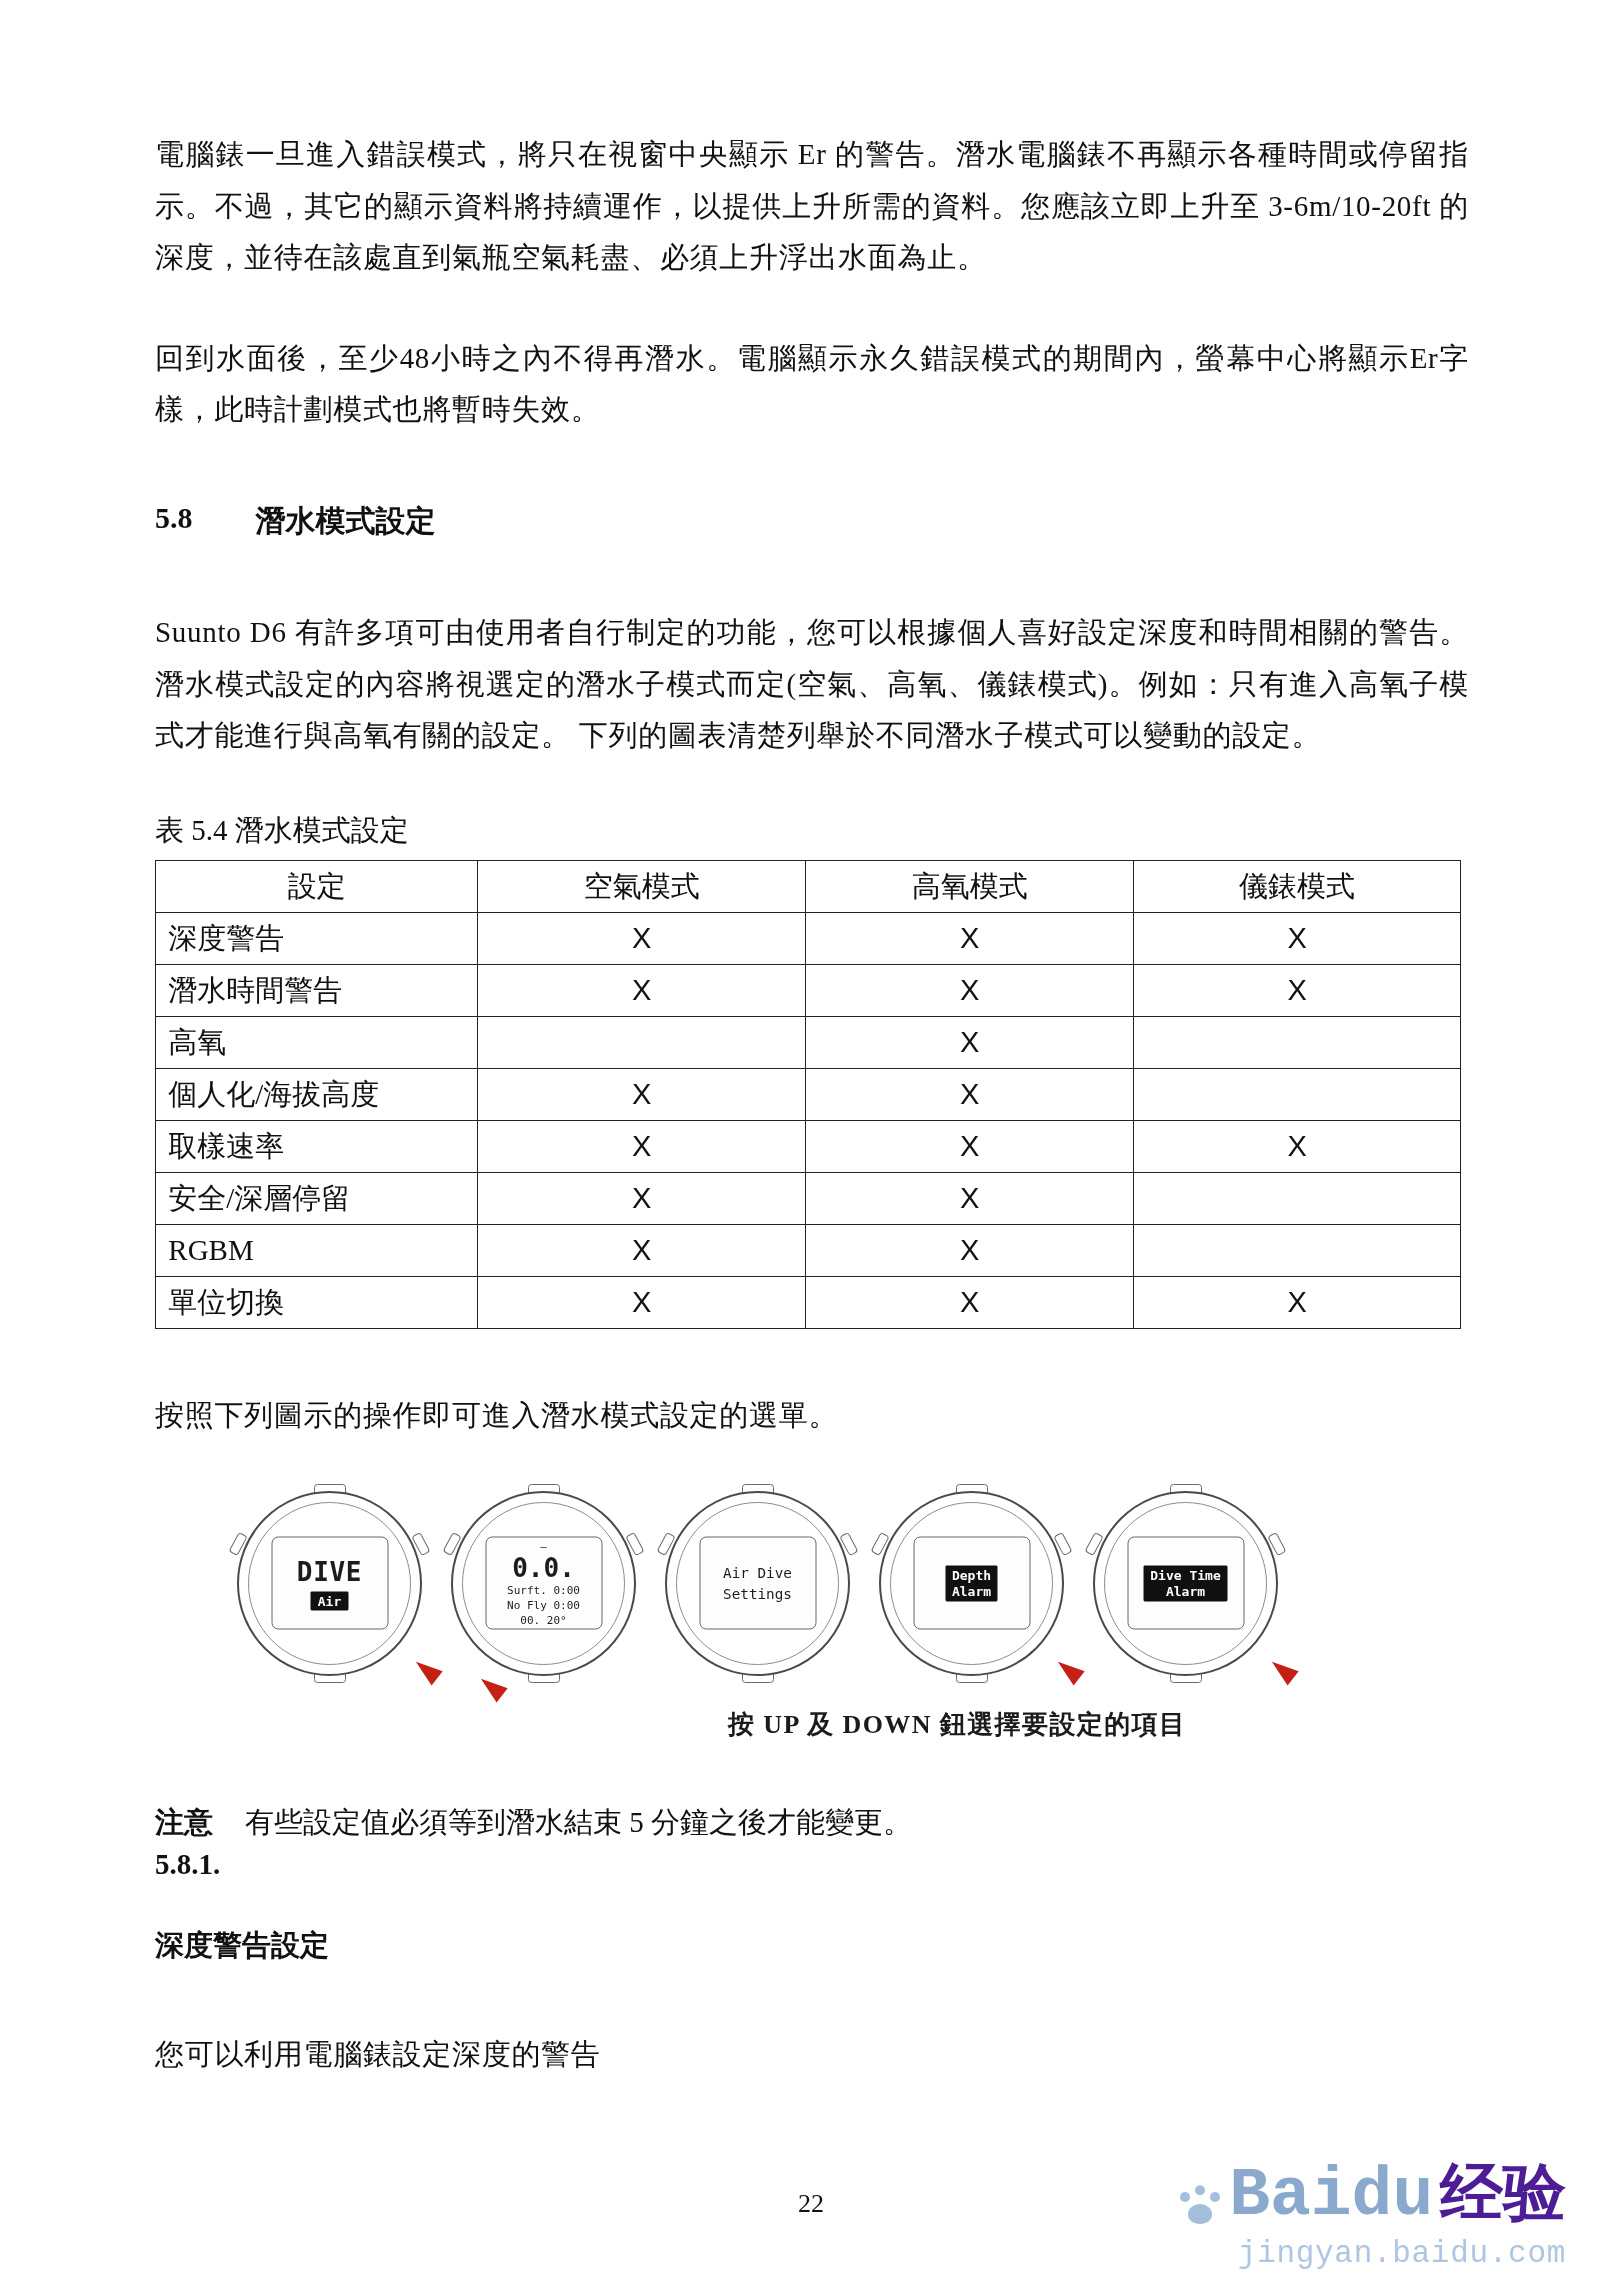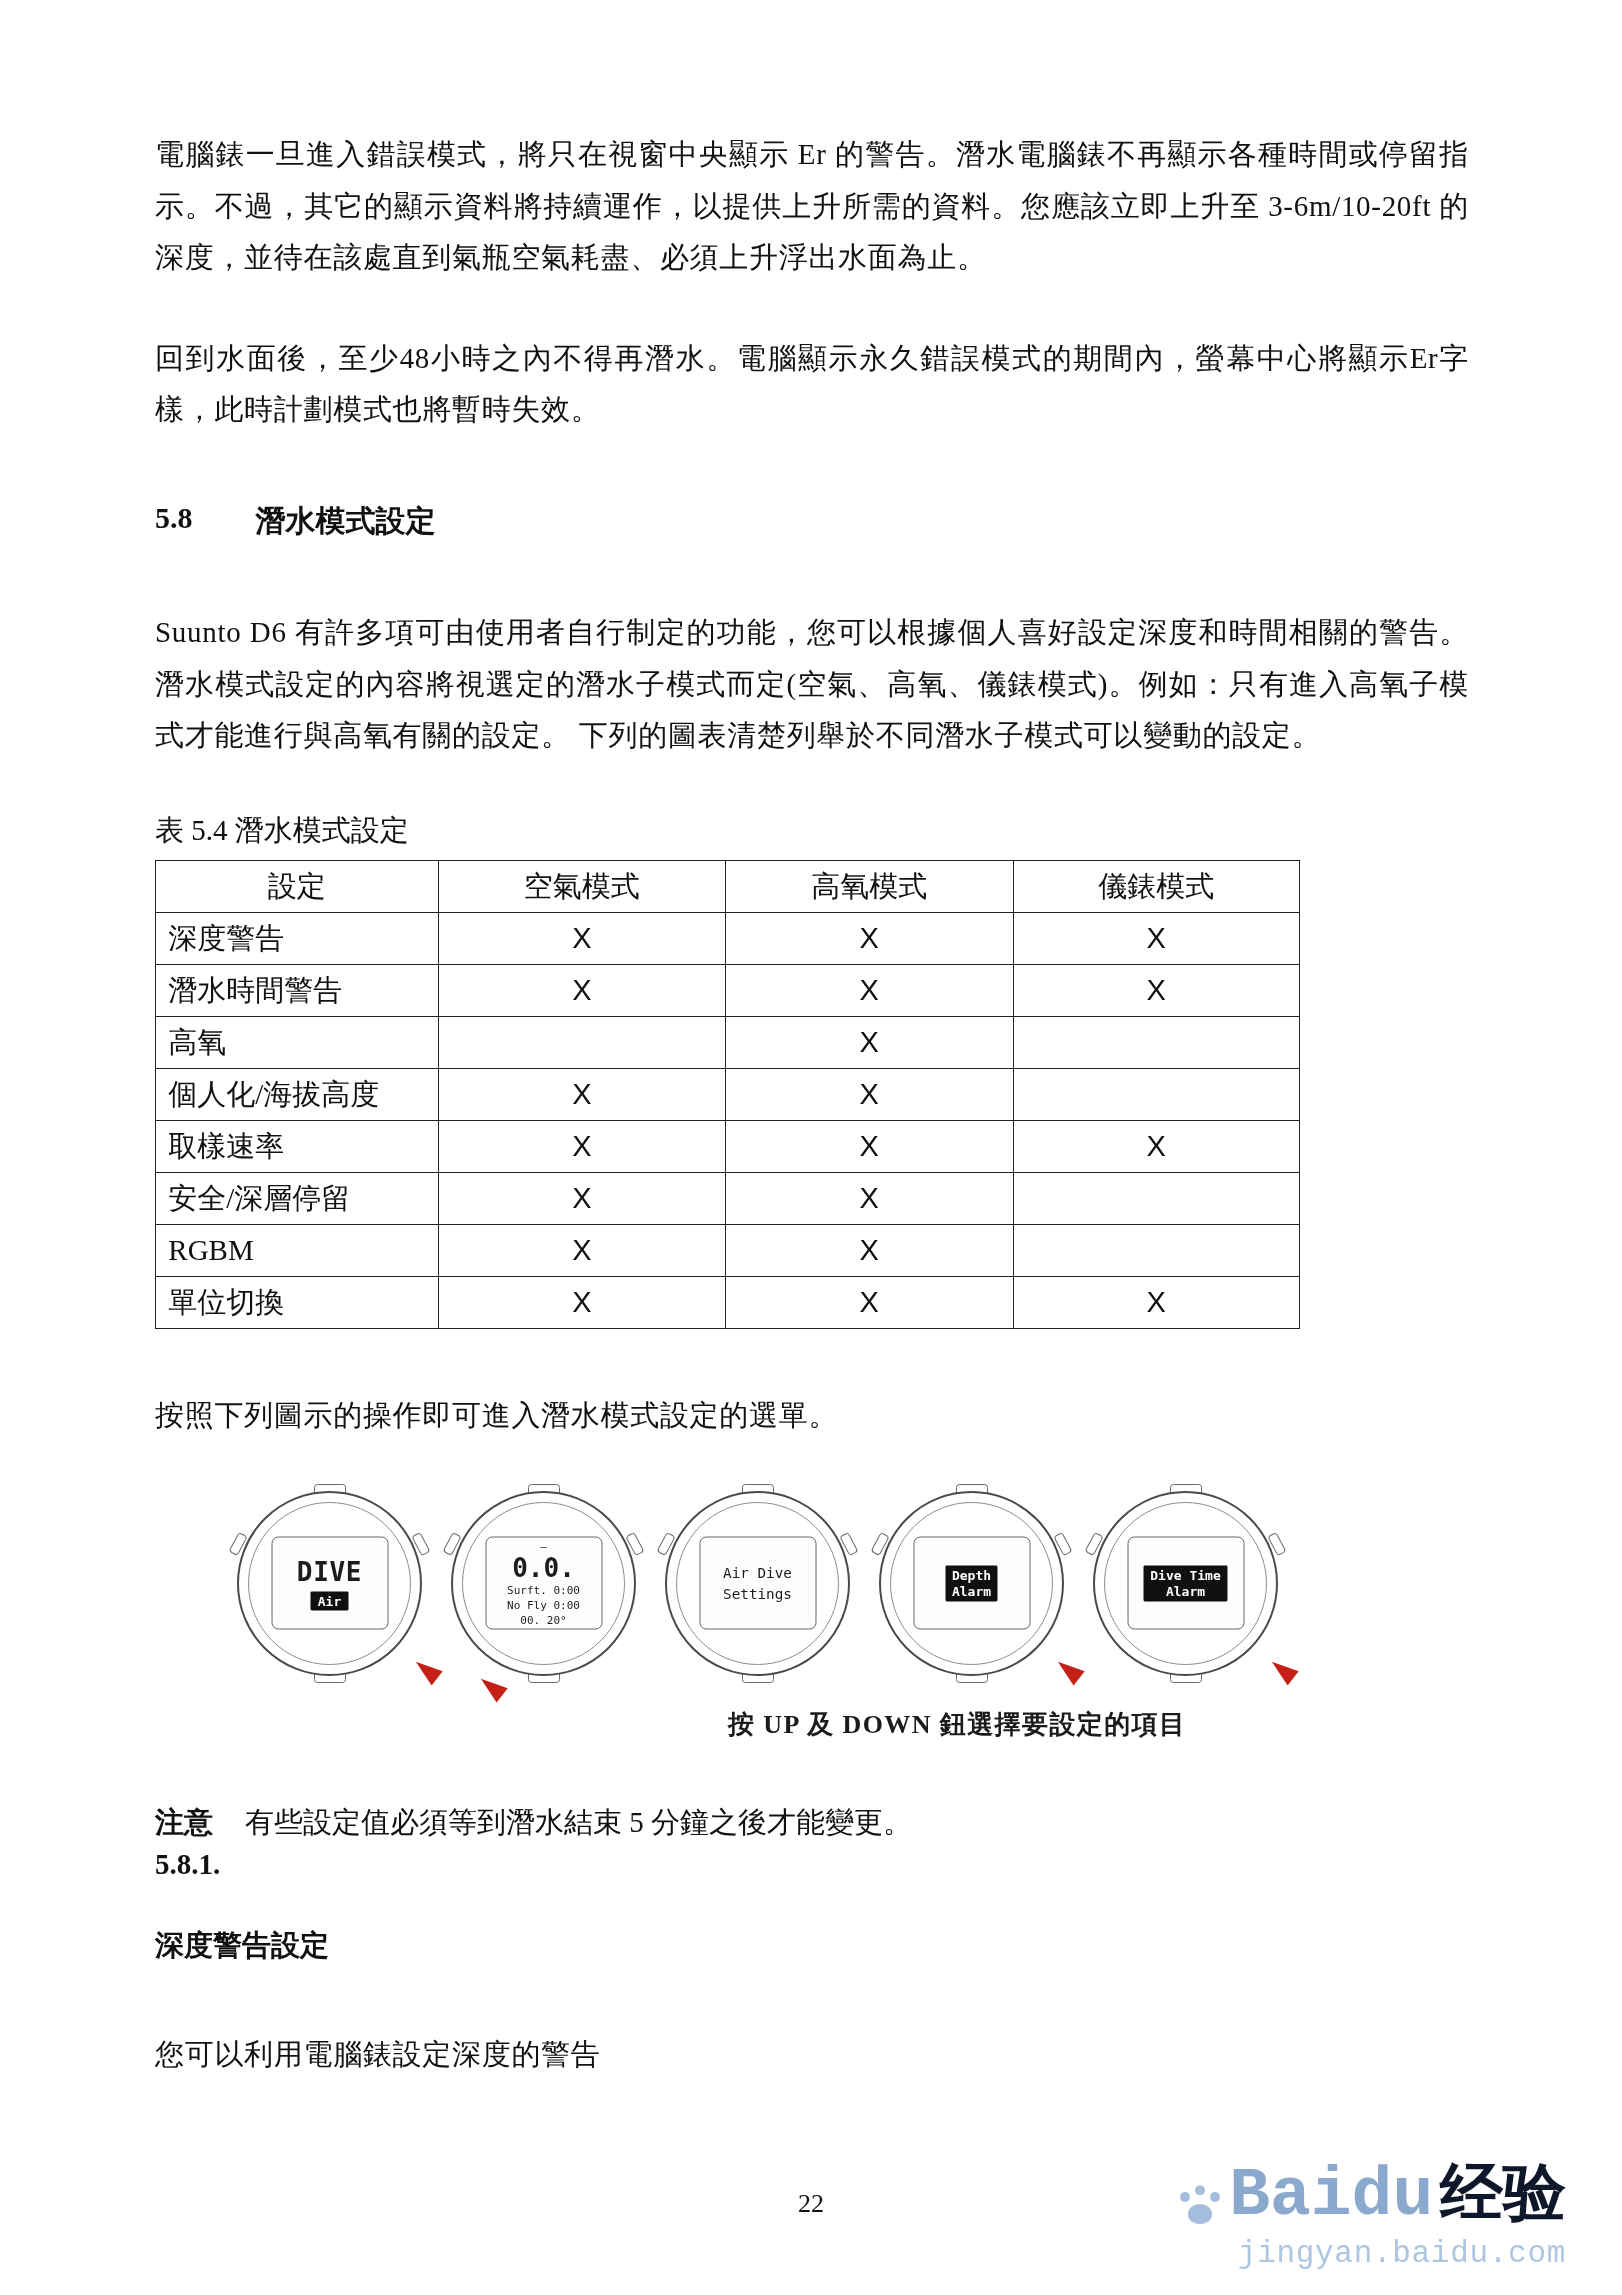--- a/index.html
+++ b/index.html
@@ -24,21 +24,21 @@
   .section-heading {
     display:flex; gap:63px;
     font-size:30px; font-weight:bold;
     margin:65px 0 65px 0;
   }
   .table-caption {
     font-size:29px; margin:0 0 9.5px 0;
   }
   table.settings {
     border-collapse:collapse;
-    width:1145px;
+    width:1306px;
     margin-bottom:61px;
   }
   table.settings th, table.settings td {
     border:1.4px solid #222;
     font-size:29px;
     padding:5.5px 12.3px;
     height:40px;
   }
   table.settings th { font-weight:normal; text-align:center; }
   td.row-label { text-align:left; }
@@ -117,21 +117,21 @@
   .wm-paw::before {
     content:""; position:absolute; width:24.5px; height:20.4px; background:#a6bedd;
     border-radius:50% 50% 46% 46%; left:10.2px; top:20.4px;
   }
   .wm-paw::after {
     content:""; position:absolute; width:10.2px; height:10.2px; background:#a6bedd; border-radius:50%;
     left:2.7px; top:8.2px;
     box-shadow:15px -6.8px 0 #a6bedd, 30px 0 0 #a6bedd;
   }
   .wm-brand  { font-size:68px; font-weight:bold; color:#8aa9cd; line-height:0.95; }
-  .wm-suffix { font-size:63px;  font-weight:bold; color:#0f172a; line-height:1.0; }
+  .wm-suffix { font-size:63px;  font-weight:bold; color:#4c1d95; line-height:1.0; }
   .wm-url    { font-size:31px; color:#aec6e2; margin-top:6.8px; letter-spacing:0.7px; }
 </style>
 </head>
 <body>
 
 <div class="content">
 
   <p class="body-text">電腦錶一旦進入錯誤模式，將只在視窗中央顯示 Er 的警告。潛水電腦錶不再顯示各種時間或停留指示。不過，其它的顯示資料將持續運作，以提供上升所需的資料。您應該立即上升至 3-6m/10-20ft 的深度，並待在該處直到氣瓶空氣耗盡、必須上升浮出水面為止。</p>
 
   <p class="body-text">回到水面後，至少48小時之內不得再潛水。電腦顯示永久錯誤模式的期間內，螢幕中心將顯示Er字樣，此時計劃模式也將暫時失效。</p>

